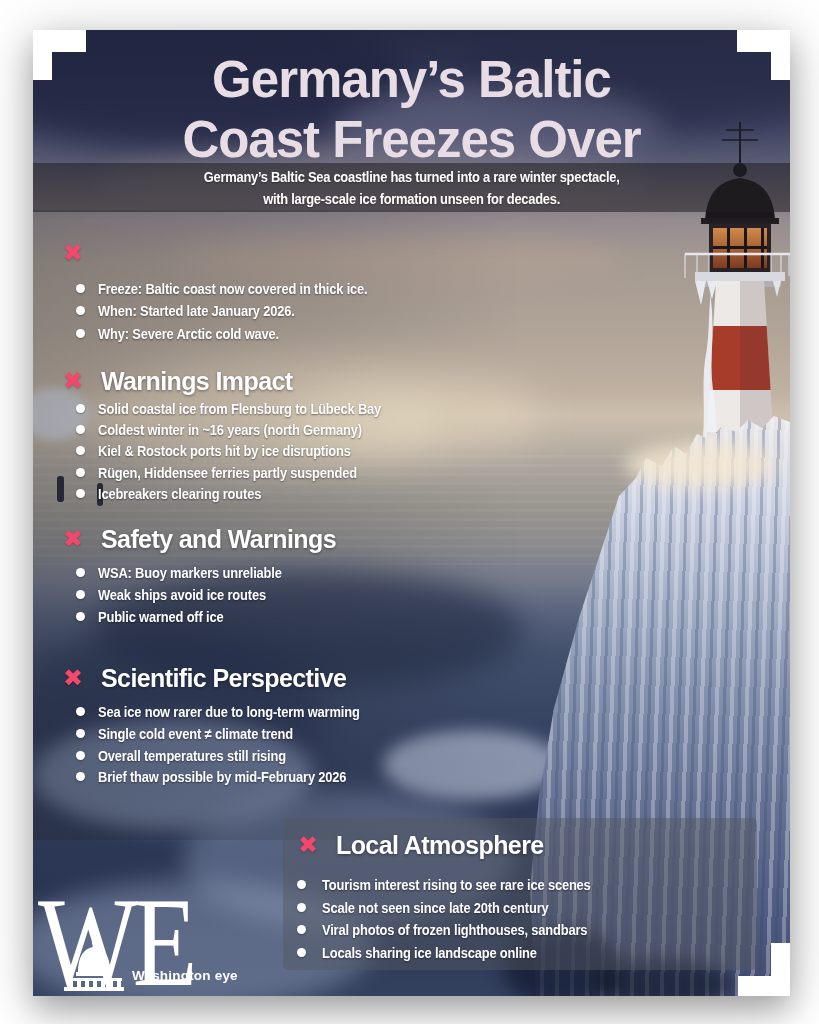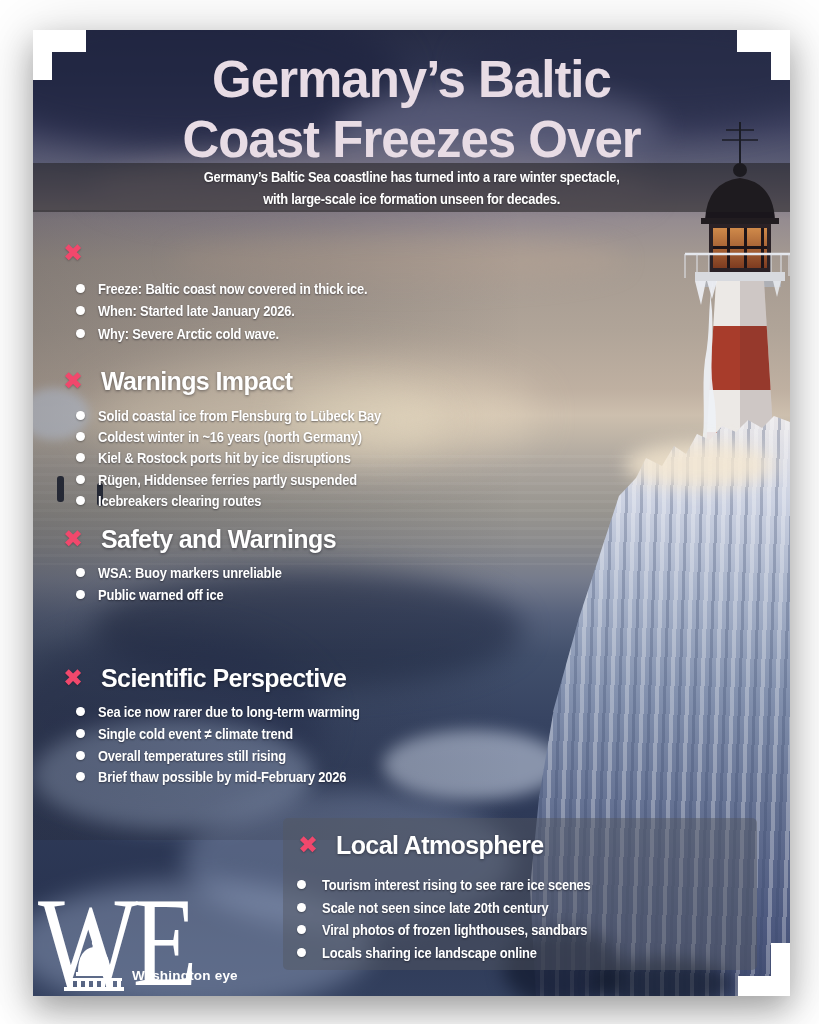--- a/index.html
+++ b/index.html
@@ -81,21 +81,21 @@
 
   .sec { position:absolute; left:30px; width:460px; }
   .s1 { top:206px; } .s2 { top:334px; } .s3 { top:492px; } .s4 { top:631px; }
   .sec-header { display:flex; align-items:center; height:34px; }
   .x-mark { color:#f1486c; font-size:24px; line-height:24px; width:26px; flex:none;
     text-shadow:0 1px 2px rgba(0,0,0,.25); }
   .sec-header h2 { font-size:25px; font-weight:bold; color:#ffffff; letter-spacing:-.6px;
     margin-left:12px; white-space:nowrap; text-shadow:0 1px 3px rgba(10,10,20,.45); }
   .sec ul { list-style:none; }
   .s1 ul { margin-top:7px; } .s1 li { height:22.5px; }
-  .s2 ul { margin-top:7px; } .s2 li { height:21.2px; }
+  .s2 ul { } .s2 li { height:21.2px; }
   .s3 ul { margin-top:6px; } .s3 li { height:21.7px; }
   .s4 ul { margin-top:6px;text-align:right; } .s4 li { height:21.7px; }
   .sec li, .panel li { display:flex; align-items:center; }
   .dot { width:9px; height:9px; border-radius:50%; background:#ffffff; flex:none;
     margin-left:13px; margin-right:13px; box-shadow:0 1px 2px rgba(0,0,0,.3); }
   .bt { font-size:15px; font-weight:bold; color:#ffffff; letter-spacing:-.2px;
     transform:scaleX(.86); transform-origin:left center; white-space:nowrap;
     text-shadow:0 1px 2px rgba(10,10,20,.5); }
 
   .panel { position:absolute; left:250px; top:788px; width:474px; height:152px;
@@ -248,20 +248,24 @@
         <span class="x-mark">✖</span>
         <h2>Safety and Warnings</h2>
       </div>
       <ul>
         <li>
             <span class="dot"></span>
             <span class="bt">WSA: Buoy markers unreliable</span>
           </li>
         <li>
             <span class="dot"></span>
+            <span class="bt">Weak ships avoid ice routes</span>
+          </li>
+        <li>
+            <span class="dot"></span>
             <span class="bt">Public warned off ice</span>
           </li>
       </ul>
     </section>
 
     <section class="sec s4">
       <div class="sec-header">
         <span class="x-mark">✖</span>
         <h2>Scientific Perspective</h2>
       </div>

